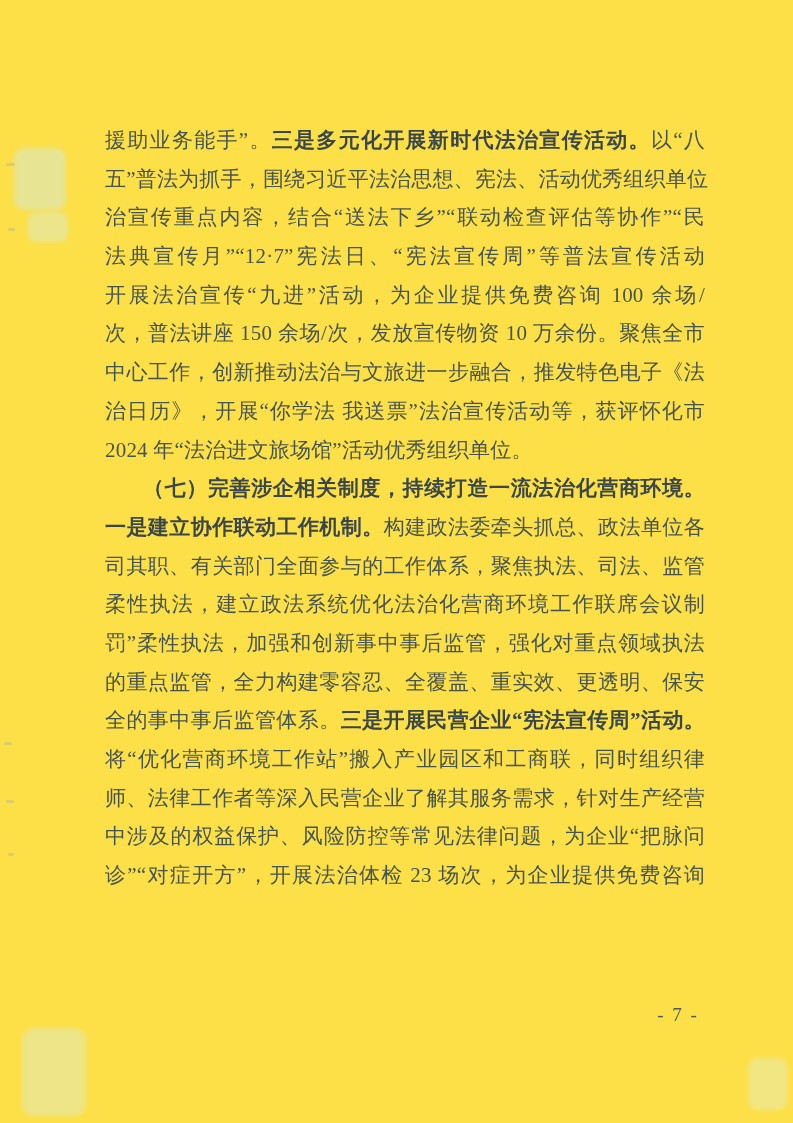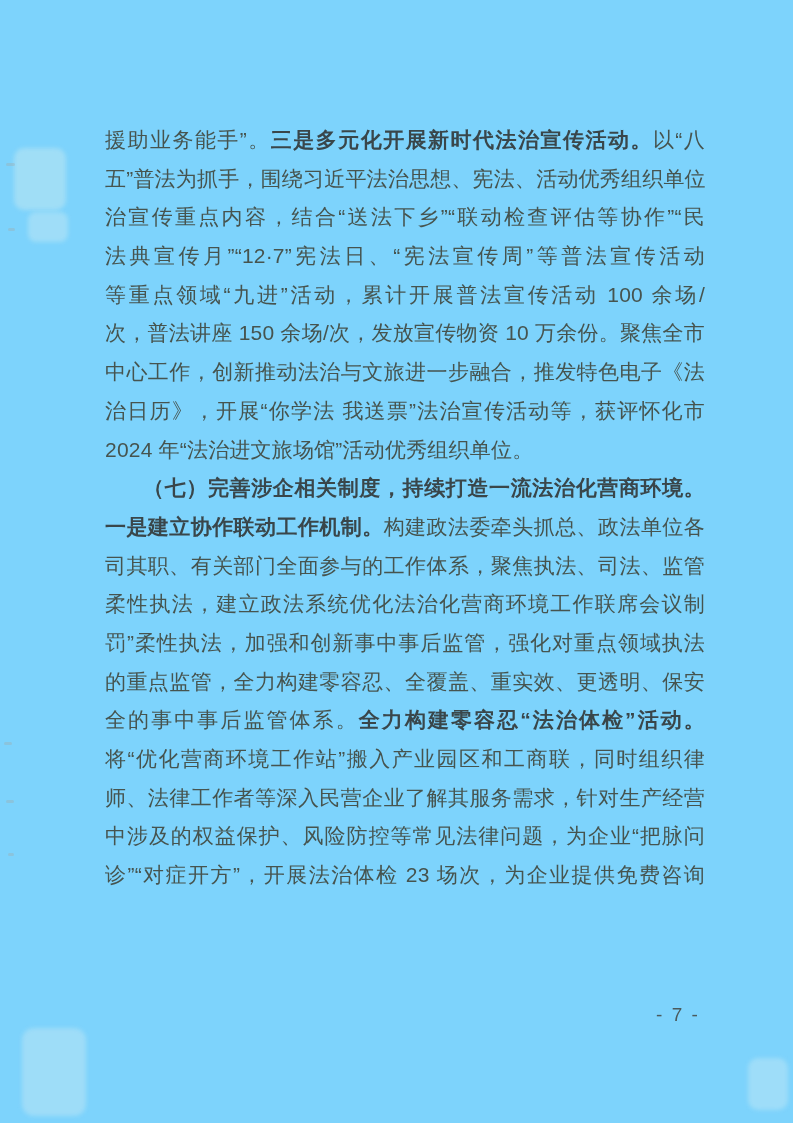--- a/index.html
+++ b/index.html
@@ -4,23 +4,23 @@
 <style>
   html, body {
     margin: 0;
     padding: 0;
     background: #ffffff;
   }
   .page {
     position: relative;
     width: 793px;
     height: 1123px;
-    background: #7dd3fc;
+    background: #fde047;
     overflow: hidden;
-    font-family: Liberation Sans, sans-serif;
+    font-family: Liberation Serif, serif;
   }
   .text-block {
     position: absolute;
     left: 105px;
     top: 121px;
     width: 600px;
   }
   .line {
     height: 38.7px;
     line-height: 38.7px;
@@ -88,32 +88,32 @@
   <div class="dash d2"></div>
   <div class="dash d3"></div>
   <div class="dash d4"></div>
   <div class="dash d5"></div>
 
   <div class="text-block">
       <div class="line"><span class="seg">援助业务能手”。</span><span class="seg bold">三是多元化开展新时代法治宣传活动。</span><span class="seg">以“八</span></div>
       <div class="line"><span class="seg">五”普法为抓手，围绕习近平法治思想、宪法、活动优秀组织单位</span></div>
       <div class="line"><span class="seg">治宣传重点内容，结合“送法下乡”“联动检查评估等协作”“民</span></div>
       <div class="line"><span class="seg">法典宣传月”“12·7”宪法日、“宪法宣传周”等普法宣传活动</span></div>
-      <div class="line"><span class="seg">等重点领域“九进”活动，累计开展普法宣传活动 100 余场/</span></div>
+      <div class="line"><span class="seg">开展法治宣传“九进”活动，为企业提供免费咨询 100 余场/</span></div>
       <div class="line"><span class="seg">次，普法讲座 150 余场/次，发放宣传物资 10 万余份。聚焦全市</span></div>
       <div class="line"><span class="seg">中心工作，创新推动法治与文旅进一步融合，推发特色电子《法</span></div>
       <div class="line"><span class="seg">治日历》，开展“你学法 我送票”法治宣传活动等，获评怀化市</span></div>
       <div class="line no-justify"><span class="seg">2024 年“法治进文旅场馆”活动优秀组织单位。</span></div>
       <div class="line indent"><span class="seg bold">（七）完善涉企相关制度，持续打造一流法治化营商环境。</span></div>
       <div class="line"><span class="seg bold">一是建立协作联动工作机制。</span><span class="seg">构建政法委牵头抓总、政法单位各</span></div>
       <div class="line"><span class="seg">司其职、有关部门全面参与的工作体系，聚焦执法、司法、监管</span></div>
       <div class="line"><span class="seg">柔性执法，建立政法系统优化法治化营商环境工作联席会议制</span></div>
       <div class="line"><span class="seg">罚”柔性执法，加强和创新事中事后监管，强化对重点领域执法</span></div>
       <div class="line"><span class="seg">的重点监管，全力构建零容忍、全覆盖、重实效、更透明、保安</span></div>
-      <div class="line"><span class="seg">全的事中事后监管体系。</span><span class="seg bold">全力构建零容忍“法治体检”活动。</span></div>
+      <div class="line"><span class="seg">全的事中事后监管体系。</span><span class="seg bold">三是开展民营企业“宪法宣传周”活动。</span></div>
       <div class="line"><span class="seg">将“优化营商环境工作站”搬入产业园区和工商联，同时组织律</span></div>
       <div class="line"><span class="seg">师、法律工作者等深入民营企业了解其服务需求，针对生产经营</span></div>
       <div class="line"><span class="seg">中涉及的权益保护、风险防控等常见法律问题，为企业“把脉问</span></div>
       <div class="line"><span class="seg">诊”“对症开方”，开展法治体检 23 场次，为企业提供免费咨询</span></div>
     </div>
 
   <div class="page-number">- 7 -</div>
 </div>
 
 </body></html>

